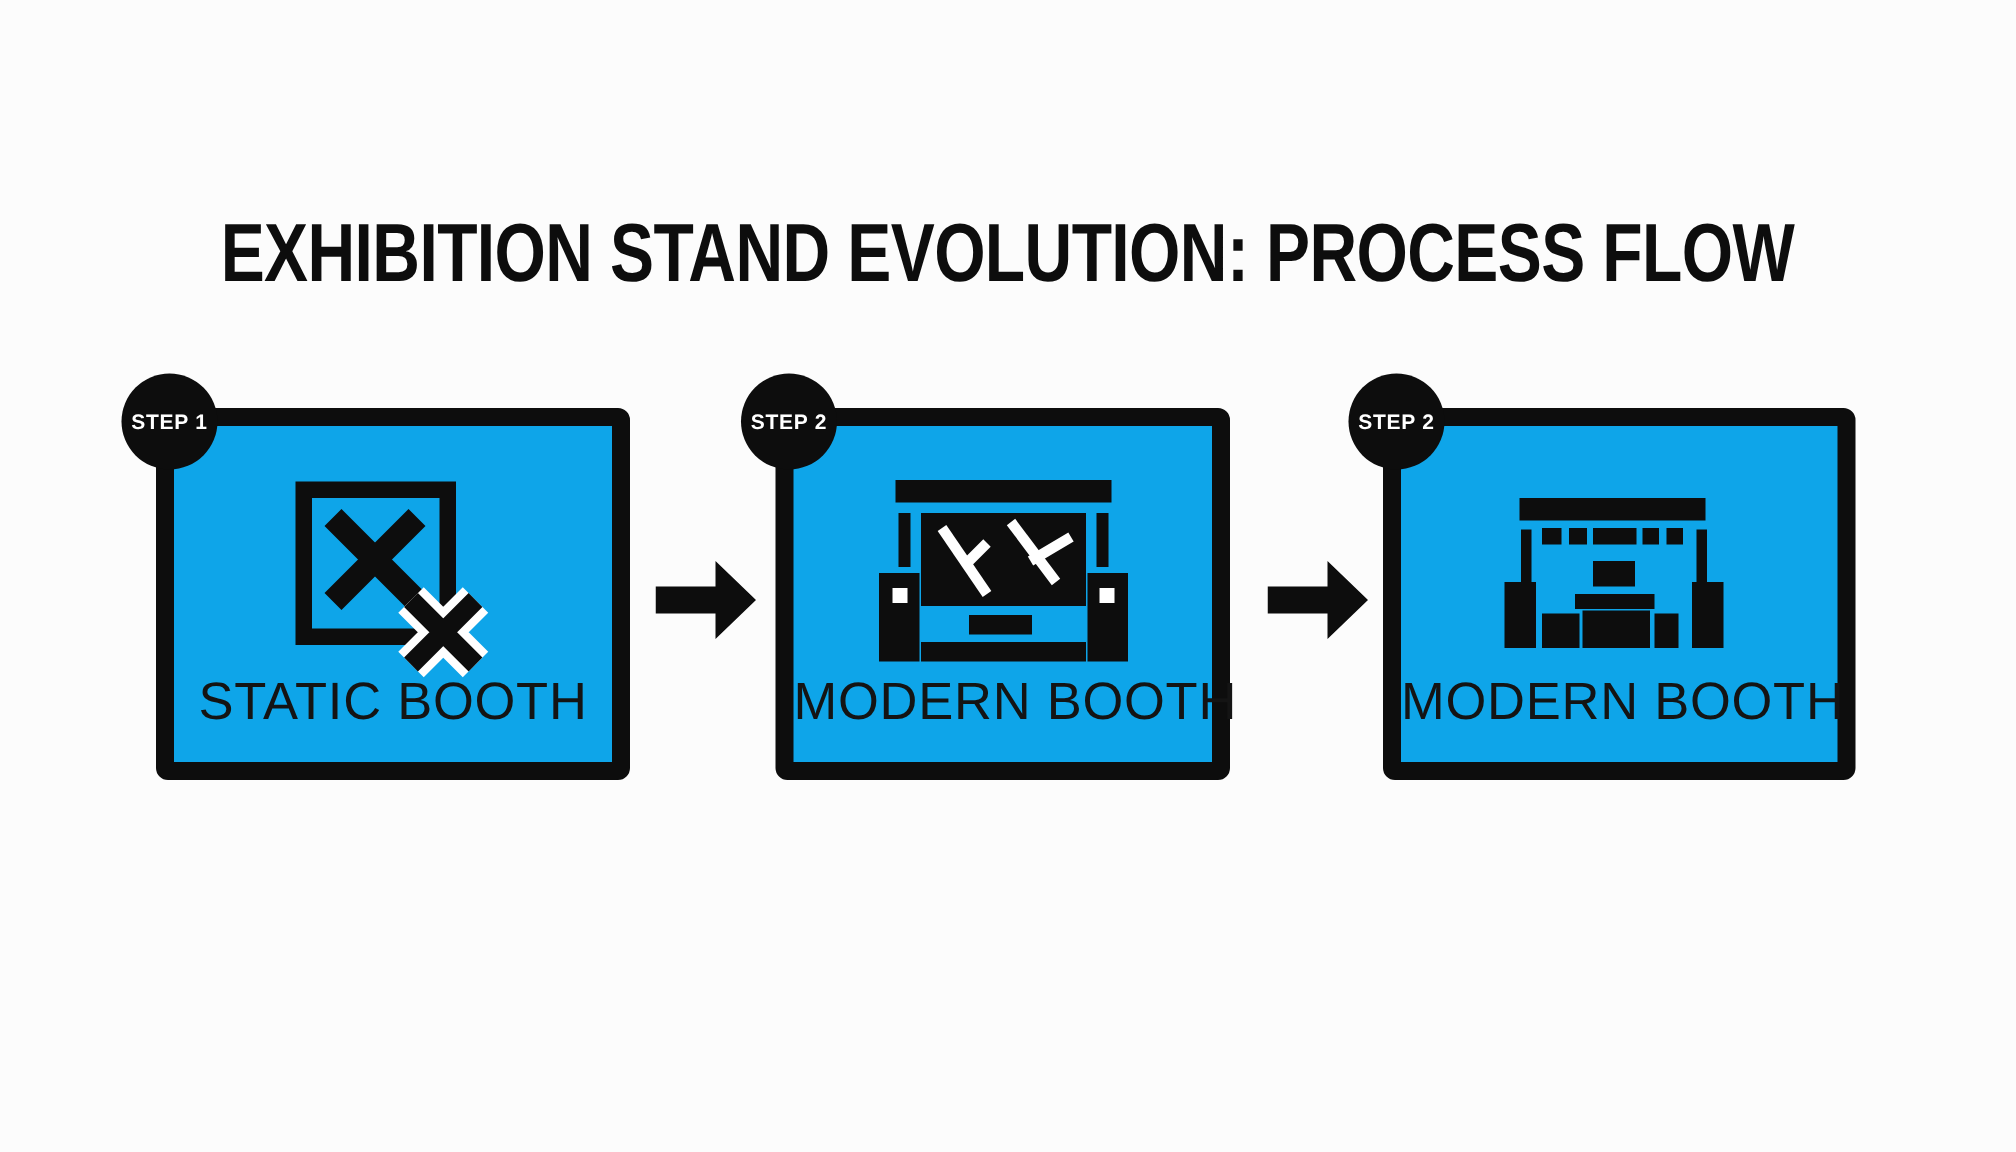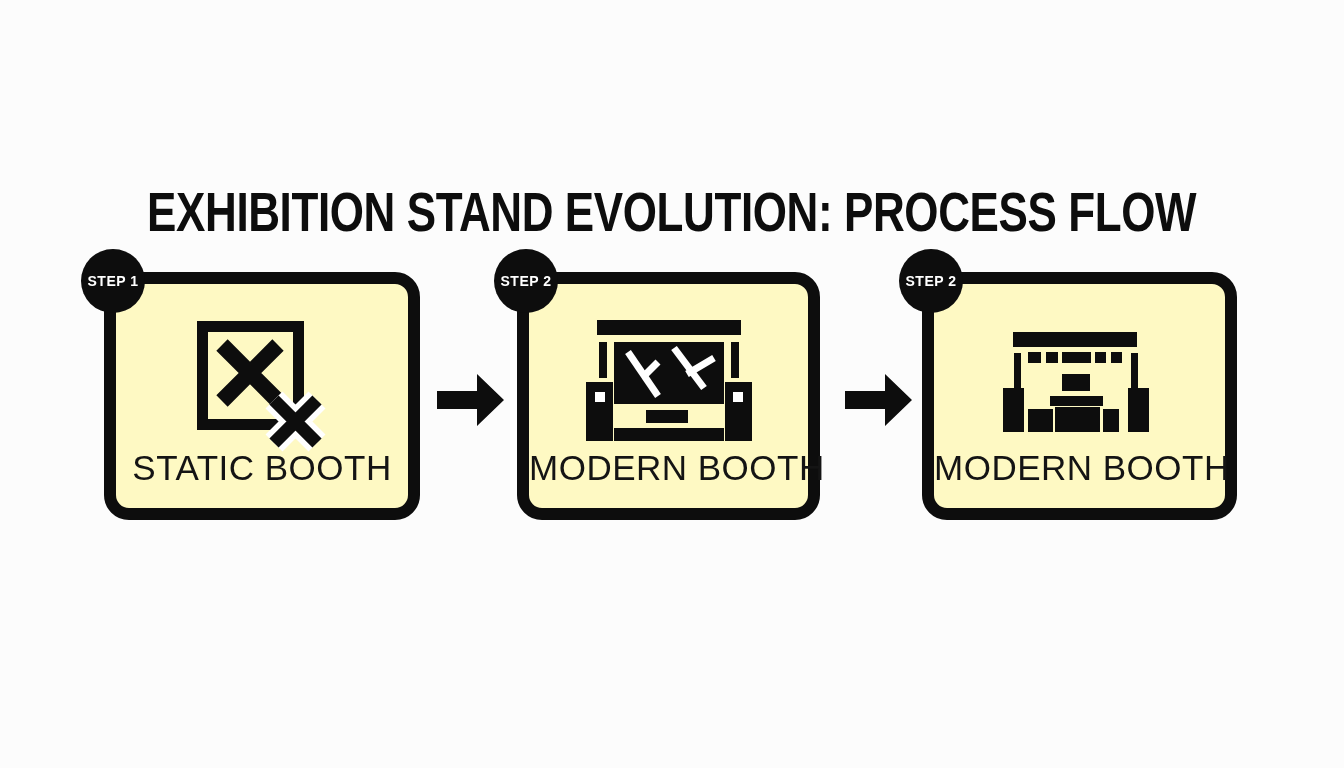--- a/index.html
+++ b/index.html
@@ -10,38 +10,37 @@
     overflow:hidden;
     font-family:"Liberation Sans", sans-serif;
     color:#0d0d0d;
   }
   
   .title {
     position:absolute;
     top:136px; left:0; width:100%;
     text-align:center;
     white-space:nowrap;
-    margin-top:44px;
   }
   .title .squeeze {
     display:inline-block;
     transform:scaleX(0.8);
     transform-origin:center;
     font-size:55px;
     font-weight:800;
     letter-spacing:-0.5px;
     color:#0d0d0d;
   }
   
   .card {
     position:absolute;
     top:272px; height:248px;
-    background:#fef9c3;
+    background:#0ea5e9;
     border:12px solid #0d0d0d;
-    border-radius:25px;
+    border-radius:8px;
     box-sizing:border-box;
   }
   .card.c1 { left:104px; width:316px; }
   .card.c2 { left:517px; width:303px; }
   .card.c3 { left:922px; width:315px; }
   
   .badge {
     position:absolute;
     left:-35px; top:-35px;
     width:64px; height:64px;

